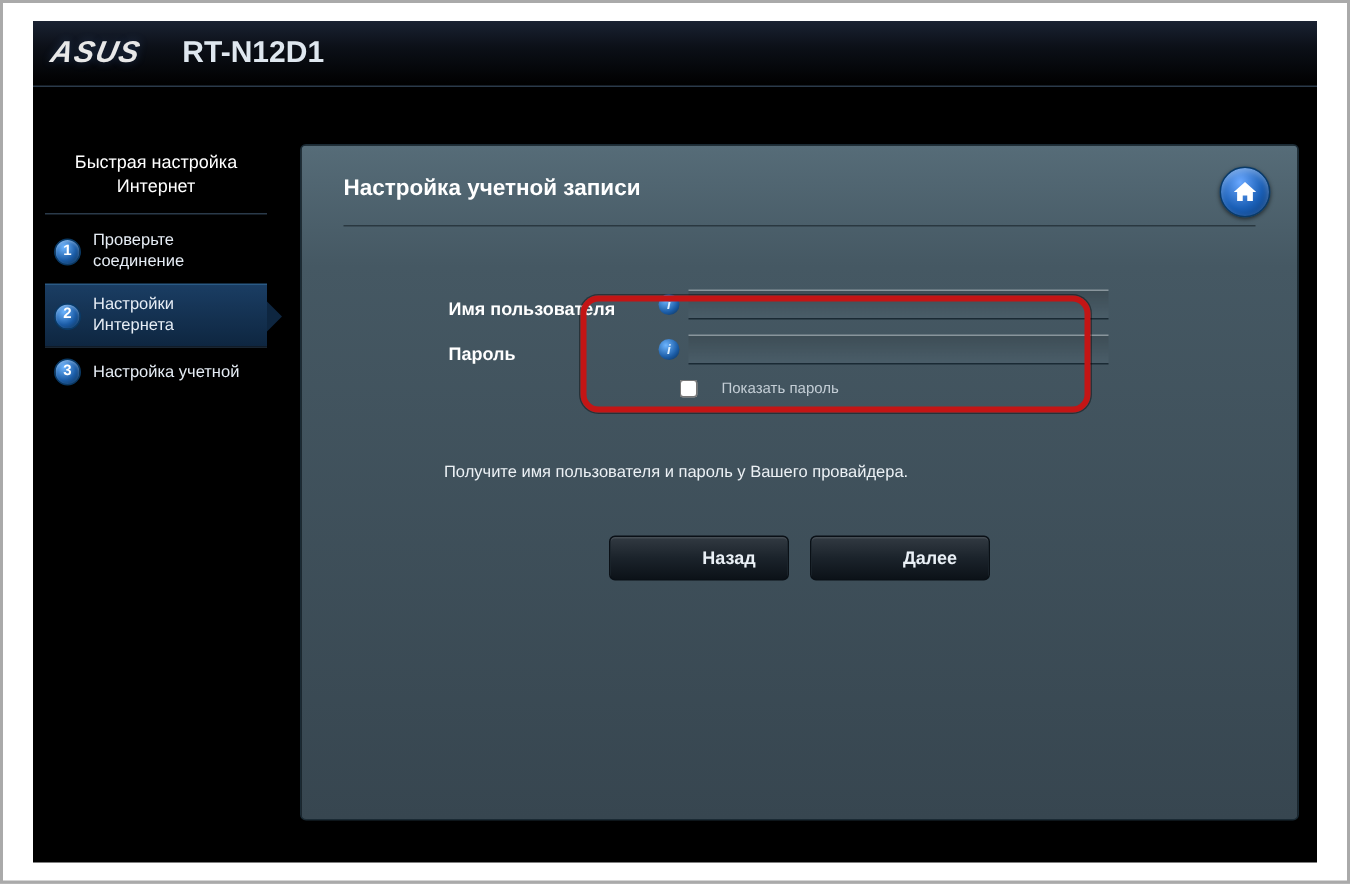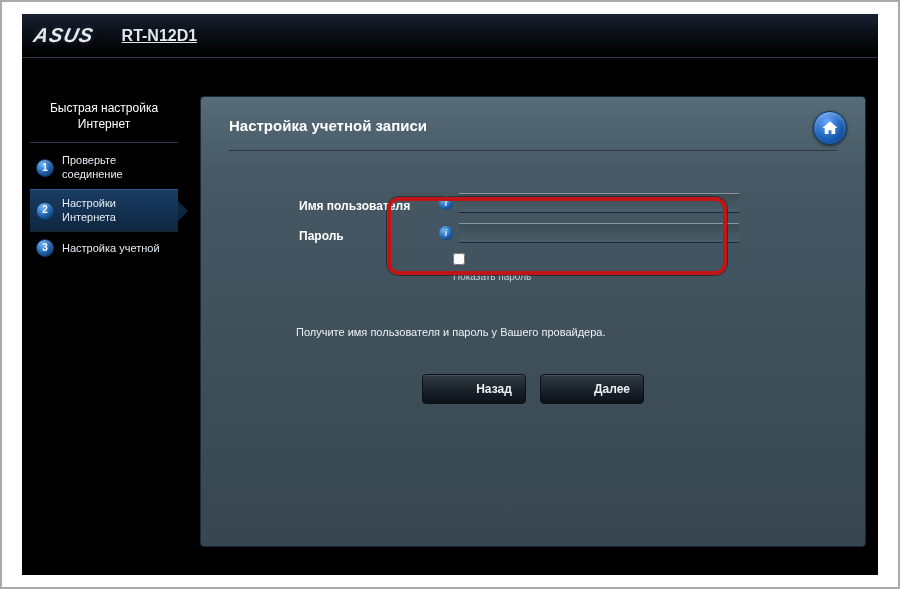--- a/index.html
+++ b/index.html
@@ -36,25 +36,24 @@
     font-family: Arial, sans-serif;
     font-weight: 900;
     font-style: italic;
     font-size: 20px;
     letter-spacing: 1px;
     color: #e8e8e8;
     transform: skewX(-12deg);
     text-shadow: 0 0 6px rgba(100,160,255,0.25);
   }
   .model {
-    font-size: 16px;
+    font-size: 20px;
     font-weight: bold;
     color: #dfe7ef;
     margin-left: 28px;
-    text-decoration: underline;
   }
   
   .body {
     position: absolute;
     top: 56px; left: 0; right: 0; bottom: 0;
     display: flex;
   }
   .sidebar {
     width: 160px;
     flex-shrink: 0;
@@ -181,25 +180,24 @@
     border-top: 1px solid rgba(255,255,255,0.35);
     border-bottom: 1px solid #1a2a34;
     color: #fff;
     padding: 0 4px;
     font-size: 11px;
     outline: none;
   }
   .showpw {
     margin-left: 194px;
     display: flex;
-    align-items: flex-start;
-    gap: 6px;
+    align-items: center;
+    gap: 16px;
     font-size: 10px;
     color: #c4ced6;
-    flex-direction: column;
   }
   .showpw input { width: 12px; height: 12px; }
   
   .highlight {
     position: absolute;
     border: 4px solid #c31515;
     border-radius: 12px;
     box-shadow: 0 0 0 1px rgba(0,0,0,.4);
     pointer-events: none;
   }
@@ -209,21 +207,21 @@
     font-size: 11px;
     padding-left: 39px;
   }
   .btn-row {
     margin-top: 36px;
     display: flex;
     justify-content: center;
     gap: 14px;
   }
   .btn {
-    width: 104px;
+    width: 120px;
     height: 30px;
     background: linear-gradient(to bottom, #323a42 0%, #1b232b 50%, #0c1218 100%);
     border: 1px solid #0a1016;
     border-radius: 4px;
     color: #eaf0f6;
     font-weight: bold;
     font-size: 12px;
     cursor: pointer;
     box-shadow: inset 0 1px 0 rgba(255,255,255,0.1);
     padding-left: 40px;

